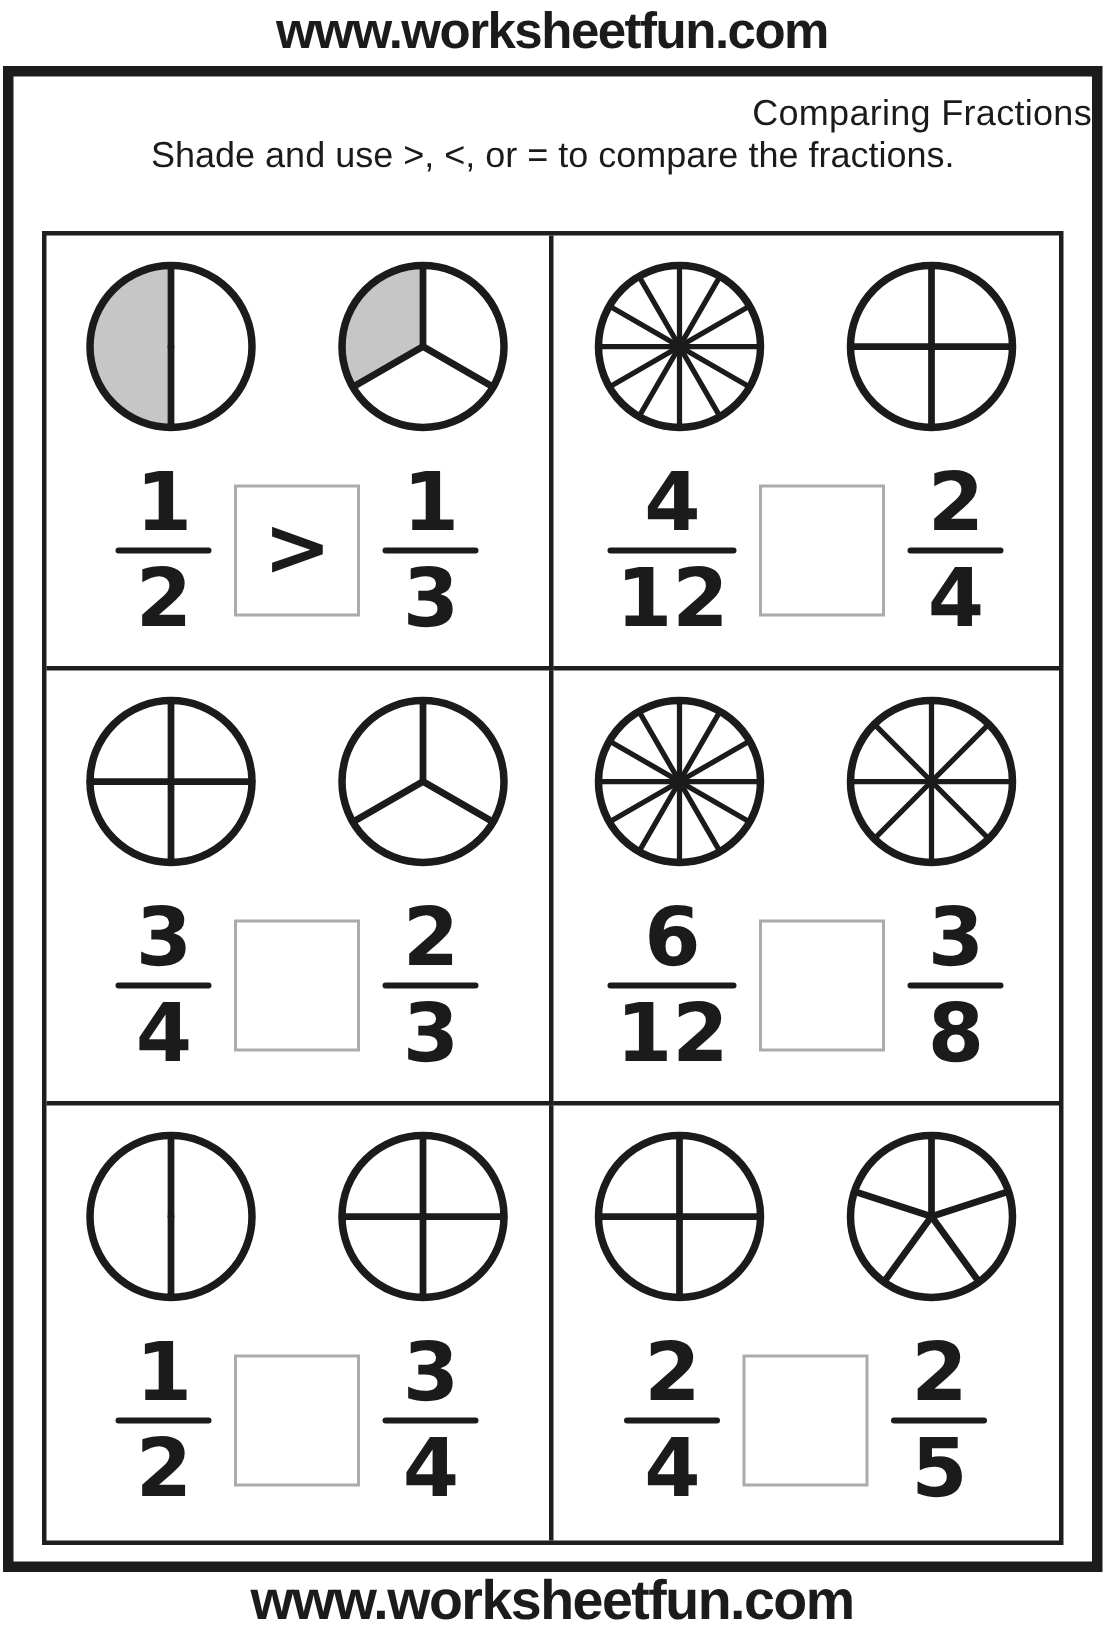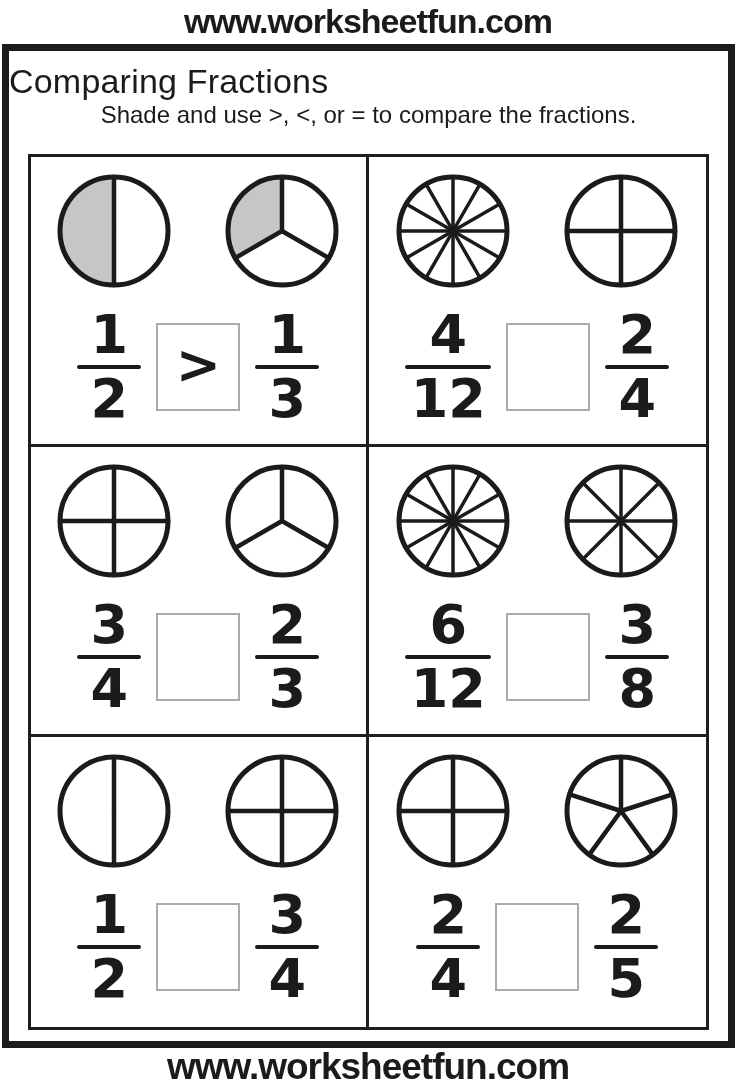--- a/index.html
+++ b/index.html
@@ -7,21 +7,21 @@
               font-family:"Liberation Sans", sans-serif; color:#1b1b1b; }
   .page { position:relative; width:736px; height:1046px; background:#fff; }
 
   .header-url { position:absolute; top:0; left:0; width:736px; text-align:center;
                 font-size:34px; font-weight:bold; letter-spacing:-1px; padding-top:2px; }
   .footer-url { position:absolute; top:1046px; left:0; width:736px; text-align:center;
                 font-size:37px; font-weight:bold; letter-spacing:-1px; }
 
   .sheet-box { position:absolute; left:2px; top:44px; width:733px; height:1004px;
                border:7px solid #1c1c1c; background:#fff; }
-  .title { text-align:left; margin-top:11px; font-size:34px; font-weight:normal;
+  .title { text-align:right; margin-top:11px; font-size:24px; font-weight:normal;
            letter-spacing:0.2px; }
   .instruction { text-align:center; margin-top:0; font-size:24px; }
 
   .grid { position:absolute; left:28px; top:154px; width:681px; height:876px;
           border:3px solid #1e1e1e; display:grid;
           grid-template-columns:1fr 1fr; grid-template-rows:1fr 1fr 1fr; background:#fff; }
   .cell { display:flex; flex-direction:column; align-items:center; }
   .cell.col-left { border-right:3px solid #1e1e1e; }
   .cell.row-top, .cell.row-mid { border-bottom:3px solid #1e1e1e; }
 

